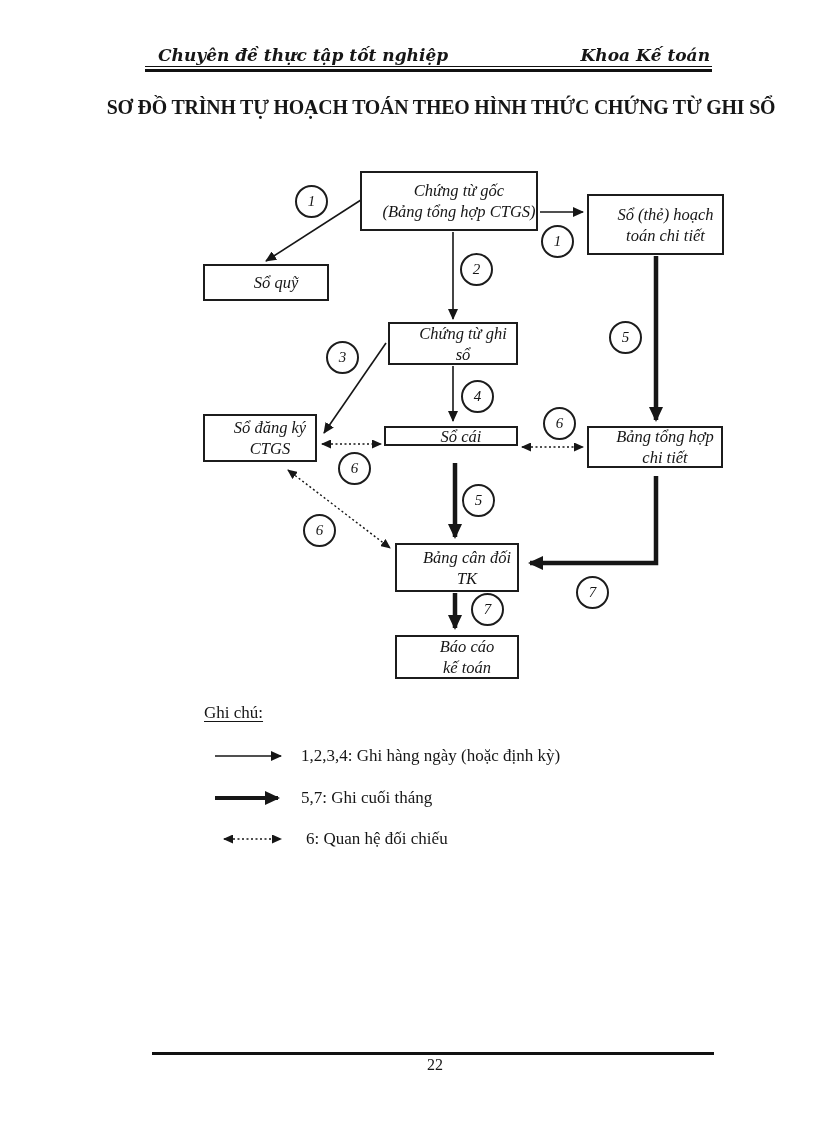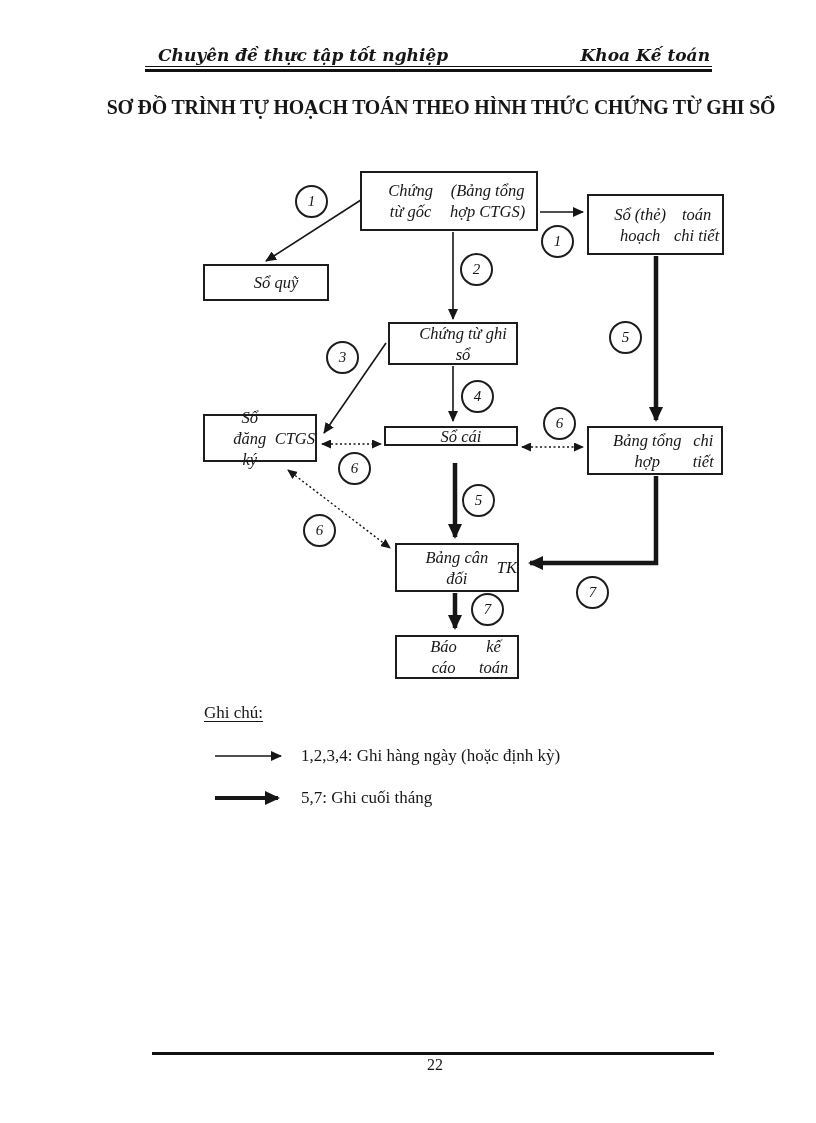--- a/index.html
+++ b/index.html
@@ -20,21 +20,21 @@
   
   .doc-title {
     position:absolute; top:96px; left:66px; width:750px; text-align:center;
     font-weight:bold; font-size:20.5px; letter-spacing:-0.2px;
     transform:scaleX(0.97); transform-origin:center;
   }
   
   .flow-svg { position:absolute; left:0; top:0; pointer-events:none; }
   .fbox {
     position:absolute; box-sizing:border-box; border:2px solid #1c1c1c; background:#ffffff;
-    display:flex; align-items:center; justify-content:center;
+    display:flex; flex-direction:column; align-items:center; justify-content:center;
     text-align:center; font-style:italic; font-size:16.5px; line-height:21px;padding-left:20px;
   }
   .fcircle {
     position:absolute; box-sizing:border-box; width:33px; height:33px;
     border:2px solid #1c1c1c; border-radius:50%; background:#ffffff;
     display:flex; align-items:center; justify-content:center;
     font-style:italic; font-size:15px;
   }
   
   .legend-heading {
@@ -107,21 +107,21 @@
   <div class="fbox" style="left:388px;top:322px;width:130px;height:43px">
     <span>Chứng từ ghi sổ</span>
   </div>
   <div class="fbox" style="left:203px;top:414px;width:114px;height:48px">
     <span>Sổ đăng ký</span>
     <span>CTGS</span>
   </div>
   <div class="fbox" style="left:384px;top:426px;width:134px;height:20px">
     <span>Sổ cái</span>
   </div>
-  <div class="fbox" style="left:587px;top:426px;width:136px;height:49px">
+  <div class="fbox" style="left:587px;top:426px;width:136px;height:42px">
     <span>Bảng tổng hợp</span>
     <span>chi tiết</span>
   </div>
   <div class="fbox" style="left:395px;top:543px;width:124px;height:49px">
     <span>Bảng cân đối</span>
     <span>TK</span>
   </div>
   <div class="fbox" style="left:395px;top:635px;width:124px;height:44px">
     <span>Báo cáo</span>
     <span>kế toán</span>
@@ -173,17 +173,23 @@
     <span class="lbl">1,2,3,4: Ghi hàng ngày (hoặc định kỳ)</span>
   </div>
 
   <div class="legend-row row2" style="top:787px">
     <svg width="82" height="16" viewBox="0 0 82 16">
       <line x1="2" y1="8" x2="65" y2="8" stroke="#161616" stroke-width="4" marker-end="url(#mk)"></line>
     </svg>
     <span class="lbl">5,7: Ghi cuối tháng</span>
   </div>
 
+  <div class="legend-row row3" style="top:828px">
+    <svg width="82" height="16" viewBox="0 0 82 16">
+      <line x1="11" y1="8" x2="68" y2="8" stroke="#161616" stroke-width="1.4" stroke-dasharray="2 2.5" marker-start="url(#md)" marker-end="url(#md)"></line>
+    </svg>
+    <span class="lbl">6: Quan hệ đối chiếu</span>
+  </div>
 
   <div class="rule footer-rule"></div>
   <div class="page-number">22</div>
 
 </div>
 
 </body></html>

